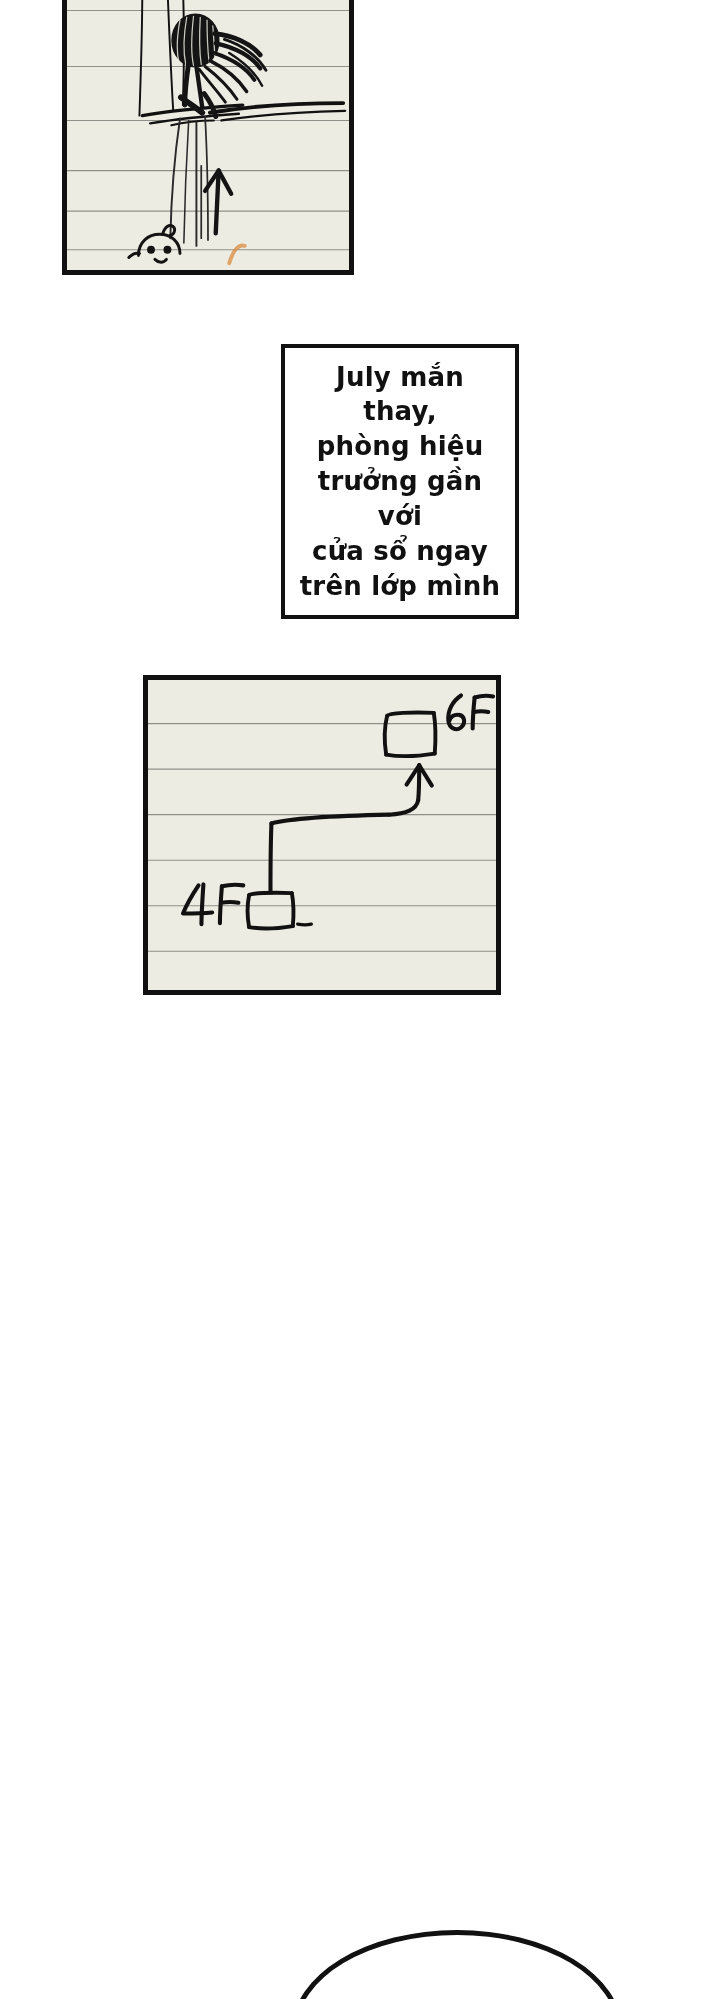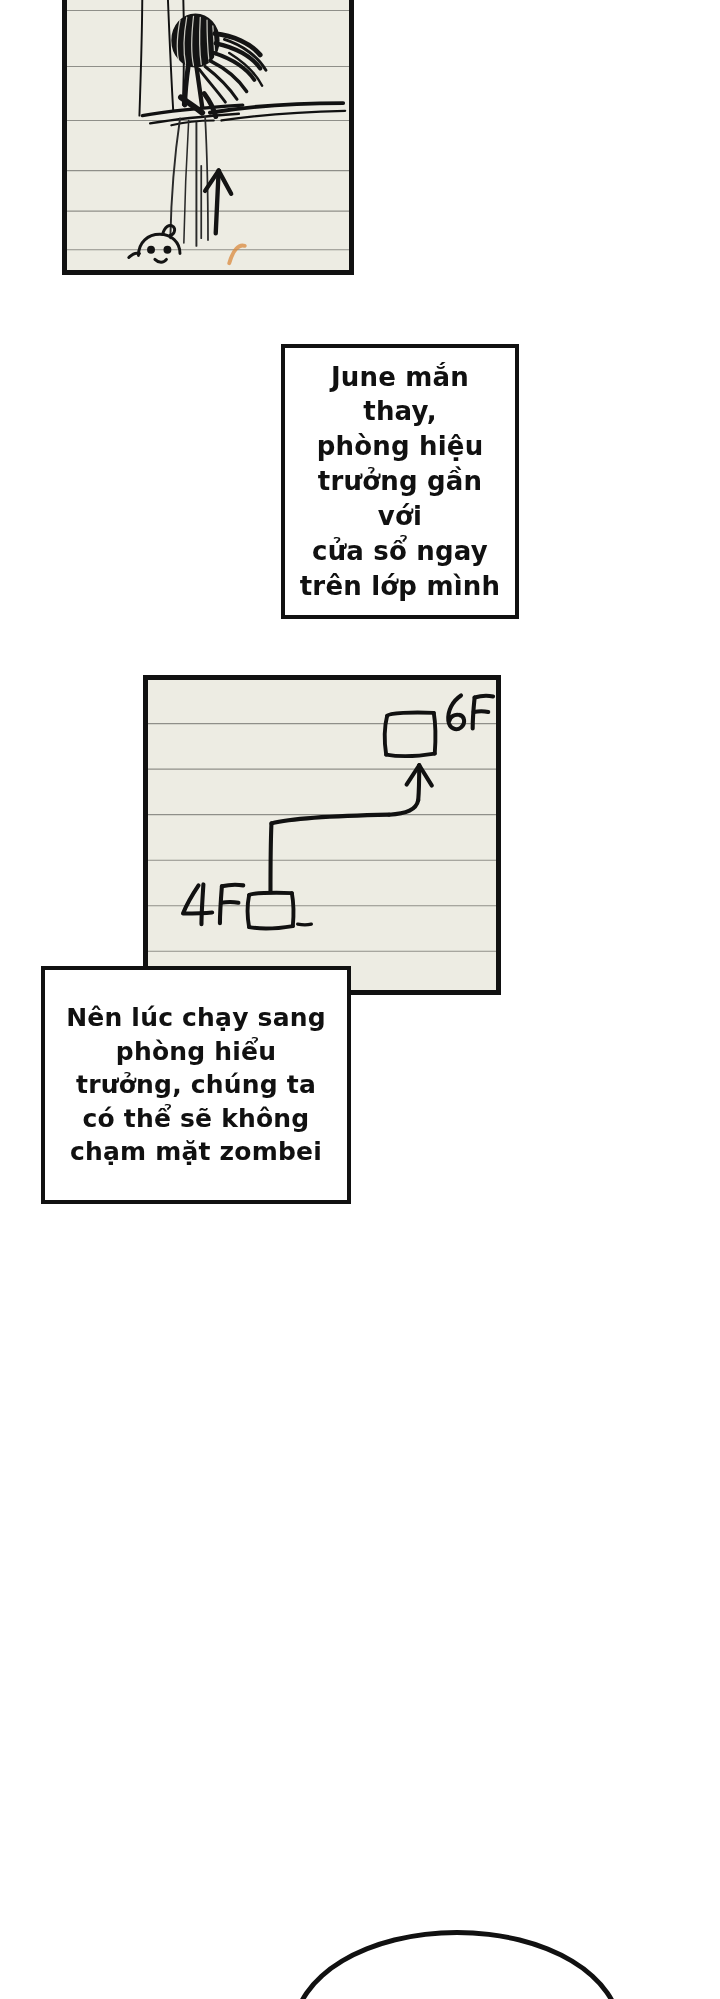--- a/index.html
+++ b/index.html
@@ -167,21 +167,21 @@
 
         <g>
           <path d="M168 276 C 172 262, 178 256, 184 258" stroke="#d98a3e" stroke-width="4" opacity="0.75"></path>
         </g>
 
       </g>
     </svg>
   </div>
 
   <div class="caption" id="caption-1" style="left:281px; top:344px; width:238px; height:275px;">
-    <div class="ctext" style="font-size:26px;">June mắn thay,
+    <div class="ctext" style="font-size:26px;">July mắn thay,
 phòng hiệu
 trưởng gần với
 cửa sổ ngay
 trên lớp mình</div>
   </div>
 
   <div class="panel" id="panel-2" style="left:143px; top:675px; width:358px; height:320px;">
 
     <svg class="rules" viewBox="0 0 358 320" preserveAspectRatio="none">
       <line x1="0" y1="45" x2="358" y2="45" stroke="#8f8f89" stroke-width="1.1"></line>
@@ -237,23 +237,16 @@
           <path d="M278 124 C 279 112, 279 100, 279 88"></path>
 
           <path d="M279 88 L 266 108"></path>
           <path d="M279 88 L 292 109"></path>
         </g>
 
       </g>
     </svg>
   </div>
 
-  <div class="caption" id="caption-2" style="left:41px; top:966px; width:310px; height:238px;">
-    <div class="ctext" style="font-size:25px;">Nên lúc chạy sang
-phòng hiểu
-trưởng, chúng ta
-có thể sẽ không
-chạm mặt zombei</div>
-  </div>
 
   <div class="bubble-partial" style="left:292px; top:1930px; width:330px; height:200px;"></div>
 
 </div>
 
 </body></html>

